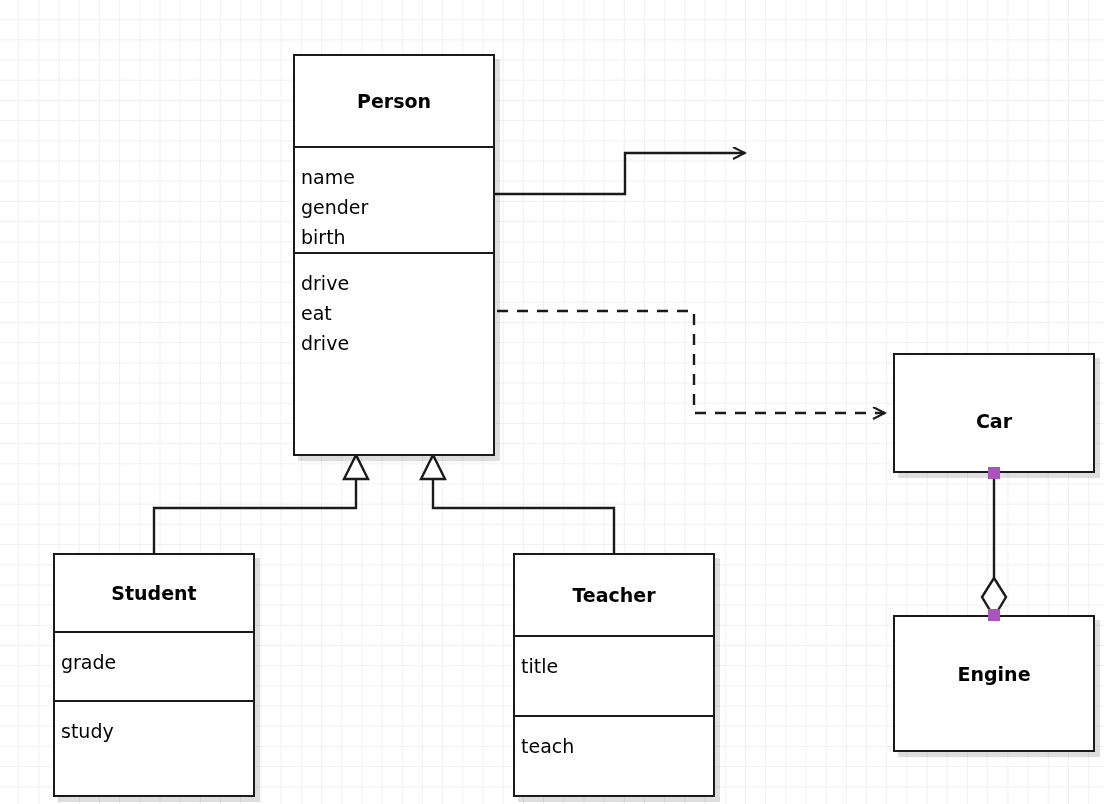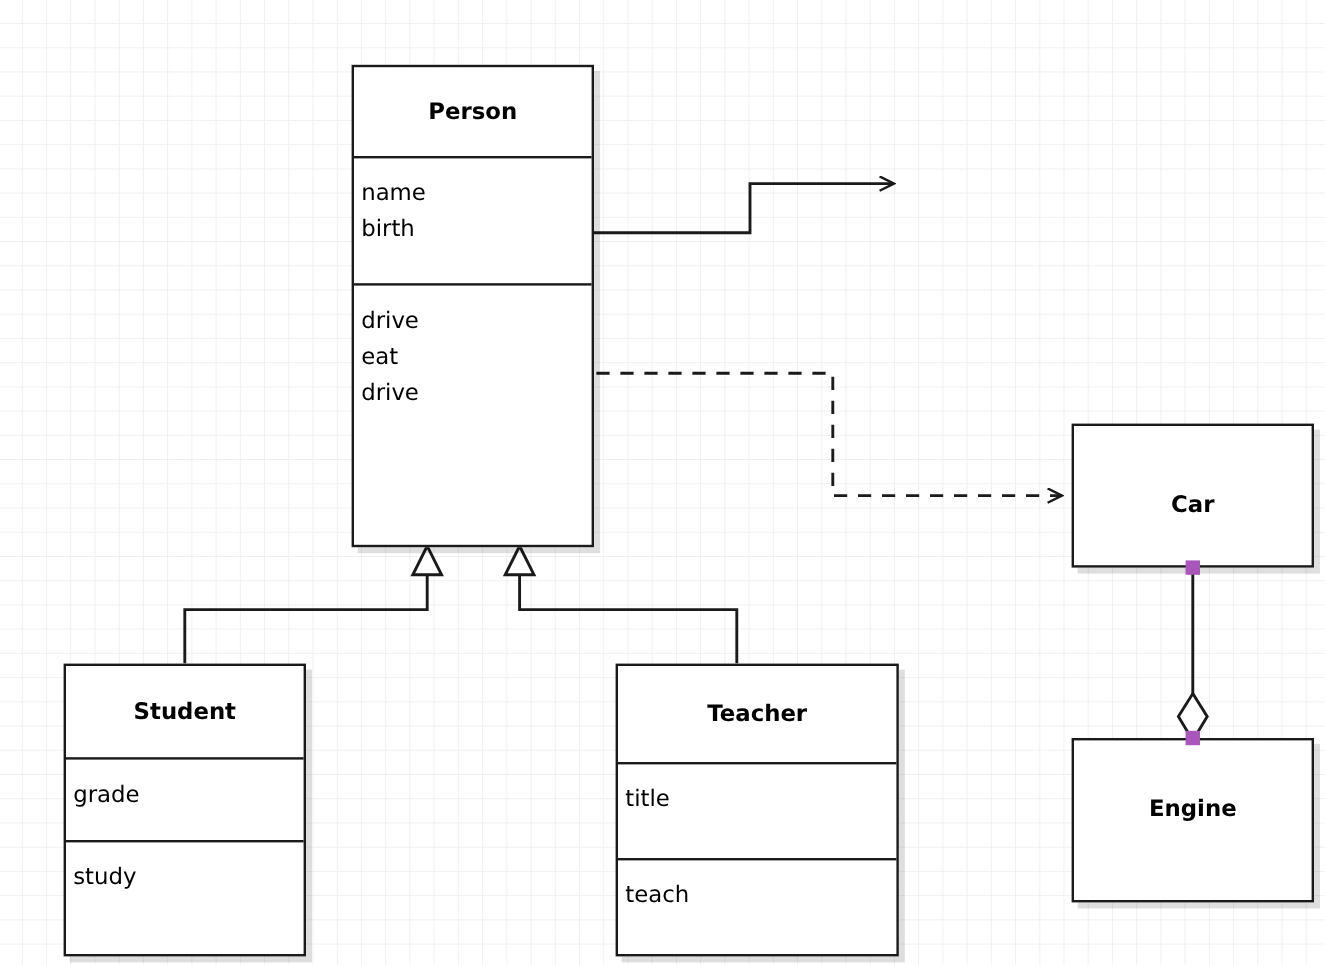--- a/index.html
+++ b/index.html
@@ -90,23 +90,24 @@
     
     <polyline points="614,553 614,508 433,508 433,478" fill="none" stroke="#1a1a1a" stroke-width="2.4"></polyline>
     <polygon points="433,455 421,479 445,479" fill="#ffffff" stroke="#1a1a1a" stroke-width="2.4" stroke-linejoin="miter"></polygon>
 
     
     <line x1="994" y1="473" x2="994" y2="615" stroke="#1a1a1a" stroke-width="2.4"></line>
     <polygon points="994,578 1006,597 994,617 982,597" fill="#ffffff" stroke="#1a1a1a" stroke-width="2.4" stroke-linejoin="miter"></polygon>
   </svg>
 
   <div class="uml-class" style="left:293px; top:54px; width:202px; height:402px;">
-    <div class="cls-name" style="height:74px;">Person</div>
+    <div class="cls-name" style="height:90px;">Person</div>
     <div class="compartment" style="height:106px;">
       <div class="attr-line">name</div>
+      <div class="attr-line">gender</div>
       <div class="attr-line">birth</div>
     </div>
     <div class="compartment" style="height:176px;">
       <div class="attr-line">drive</div>
       <div class="attr-line">eat</div>
       <div class="attr-line">drive</div>
     </div>
   </div>
 
 
@@ -121,21 +122,21 @@
   <div class="uml-class" style="left:53px; top:553px; width:202px; height:244px;">
     <div class="cls-name" style="height:76px;">Student</div>
     <div class="compartment" style="height:69px;">
       <div class="attr-line">grade</div>
     </div>
     <div class="compartment" style="height:80px;">
       <div class="attr-line">study</div>
     </div>
   </div>
 
-  <div class="uml-class" style="left:513px; top:553px; width:236px; height:244px;">
+  <div class="uml-class" style="left:513px; top:553px; width:202px; height:244px;">
     <div class="cls-name" style="height:80px;">Teacher</div>
     <div class="compartment" style="height:80px;">
       <div class="attr-line">title</div>
     </div>
     <div class="compartment" style="height:80px;">
       <div class="attr-line">teach</div>
     </div>
   </div>
 
   <div class="handle" style="left:988px; top:467px;"></div>

